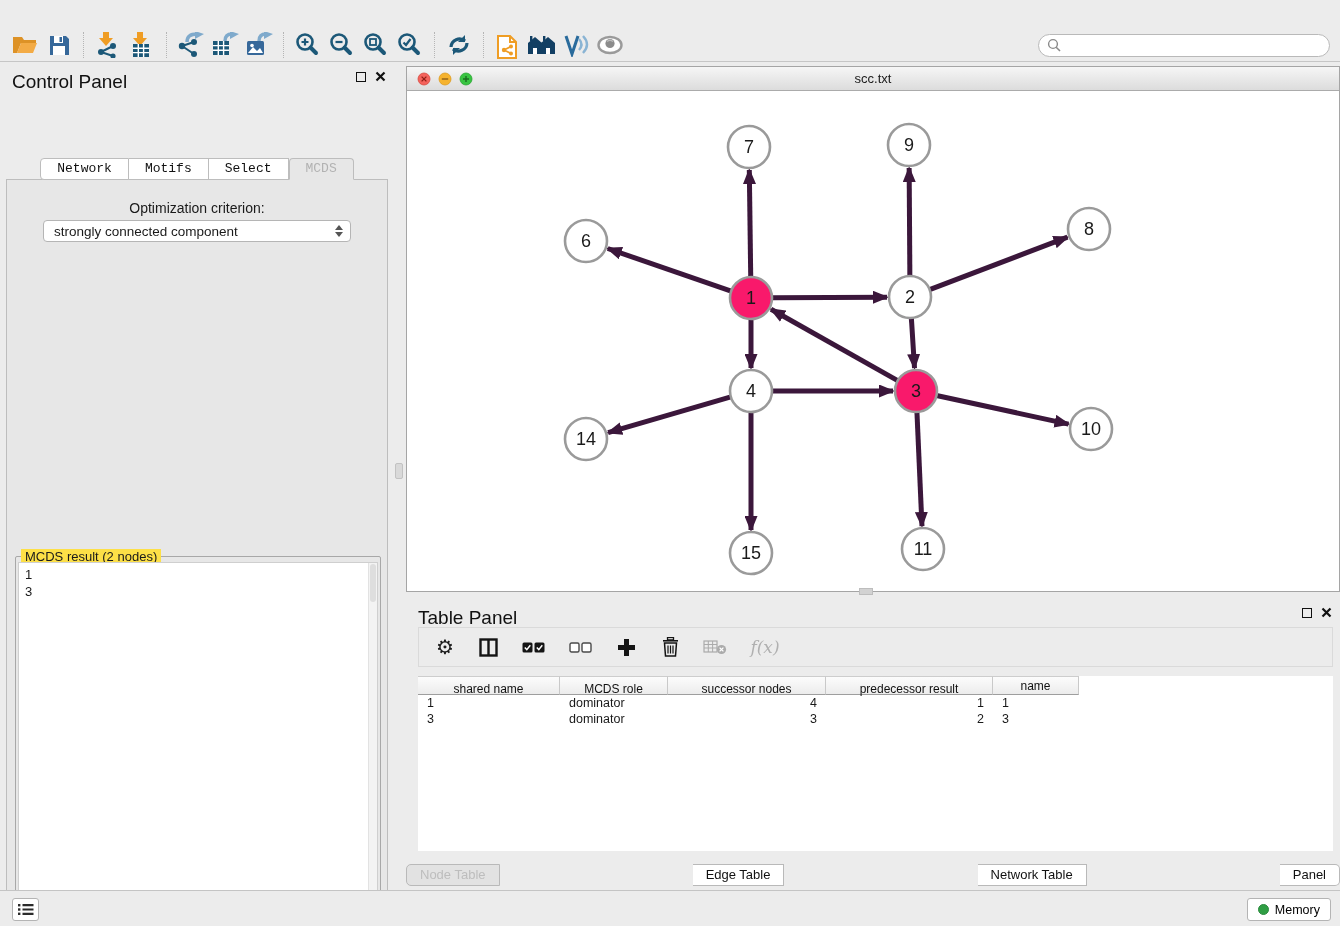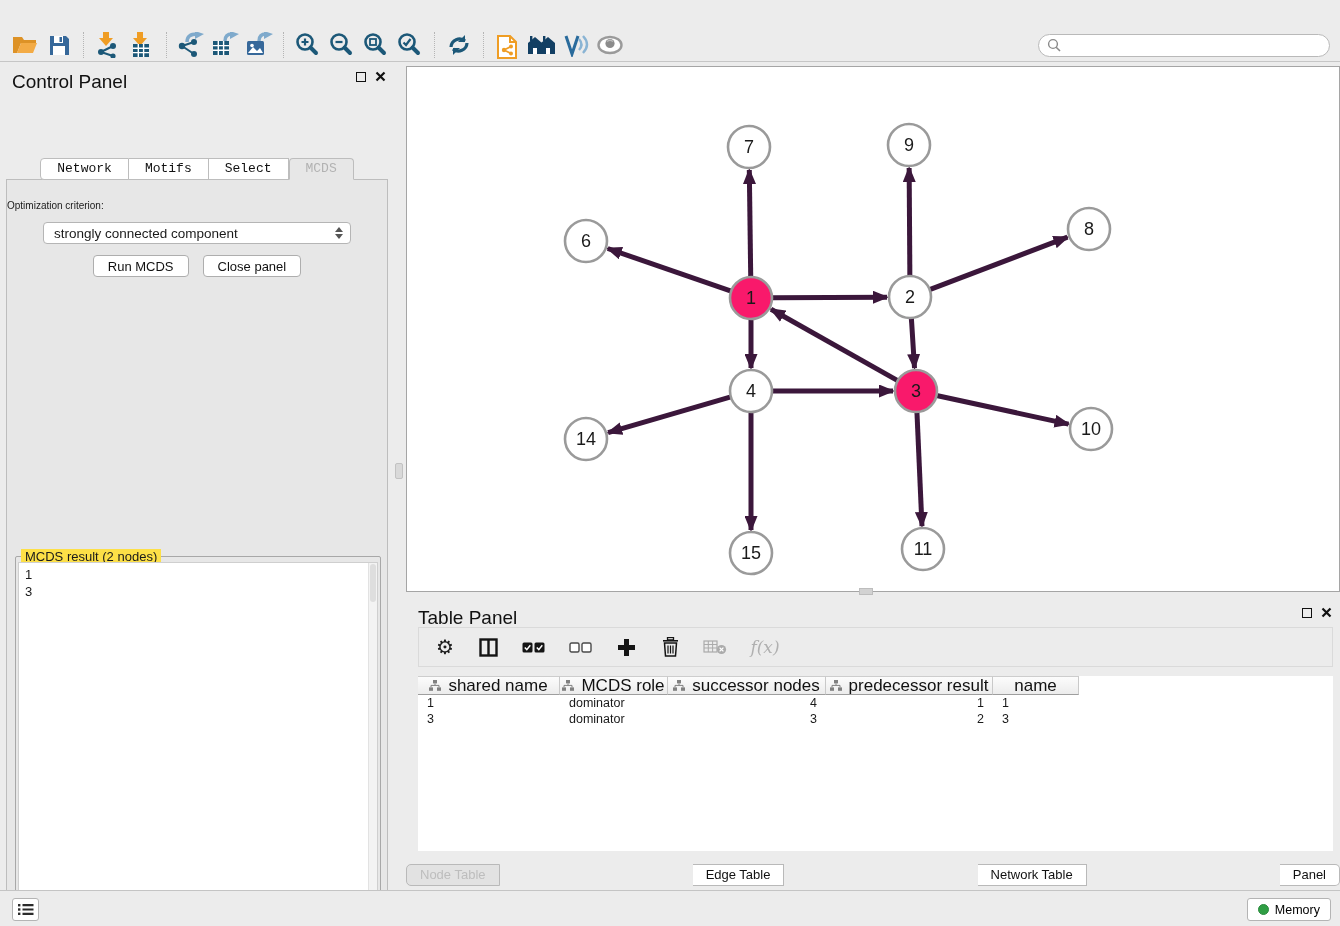--- a/index.html
+++ b/index.html
@@ -35,22 +35,22 @@
   .ph-icons { position:absolute; right:8px; top:9px; display:flex; gap:9px; align-items:center; }
   .float-ic { width:10px; height:10px; border:1.6px solid #111; display:inline-block; }
   .cp-tabs { position:absolute; left:0; top:96px; width:394px; display:flex; justify-content:center; z-index:3;font-family:Liberation Mono, monospace; }
   .cp-tab { height:22px; padding:0 16px; background:#fff; border:1px solid #bdbdbd;
     border-left:none; font-size:13px; line-height:20px; color:#111; }
   .cp-tab:first-child { border-left:1px solid #bdbdbd; border-radius:4px 0 0 4px; }
   .cp-tab.active { background:#e7e7e7; color:#b2b2b2; border-radius:4px 4px 0 0;
     border-left:1px solid #bdbdbd; border-bottom:1px solid #e7e7e7; }
   .cp-content { position:absolute; left:6px; top:117px; width:382px; height:760px;
     background:#e7e7e7; border:1px solid #bdbdbd; }
-  .opt-label { text-align:left; margin-top:20px; font-size:10px; }
-  .crit-select { position:relative; margin:11px auto 0 auto; width:308px; height:22px; background:#fff;
+  .opt-label { text-align:center; margin-top:20px; font-size:14px; }
+  .crit-select { position:relative; margin:4px auto 0 auto; width:308px; height:22px; background:#fff;
     border:1px solid #b5b5b5; border-radius:4px; display:flex; align-items:center; padding:0 22px 0 10px; font-size:13.5px; }
   .stepper { position:absolute; right:7px; top:4px; display:flex; flex-direction:column; gap:2px; }
   .tri-up { width:0; height:0; border-left:4px solid transparent; border-right:4px solid transparent; border-bottom:5px solid #555; }
   .tri-dn { width:0; height:0; border-left:4px solid transparent; border-right:4px solid transparent; border-top:5px solid #555; }
   .cp-buttons { display:flex; justify-content:center; gap:14px; margin-top:11px; }
   .push-btn { height:22px; padding:0 14px; background:#fff; border:1px solid #aeaeae;
     border-radius:4px; font-size:13px; font-family:"Liberation Sans", sans-serif; color:#111; }
   .result-group { position:absolute; left:8px; top:376px; width:366px; height:377px;
     border:1px solid #a8a8a8; border-radius:2px; }
   .result-legend { position:absolute; left:5px; top:-8px; background:#fde047; padding:0 4px; font-size:13px; }
@@ -76,21 +76,21 @@
   .table-panel { position:absolute; left:406px; top:598px; width:934px; height:292px; background:#ececec; }
   .tp-toolbar { position:absolute; left:12px; top:29px; width:915px; height:40px;
     background:#ececec; border:1px solid #dadada; display:flex; align-items:center; gap:19px; padding:0 14px; }
   .gear-glyph { font-size:20px; color:#1c1c1c; line-height:1; }
   .fx-label { font-family:"DejaVu Serif", "Liberation Serif", serif; font-style:italic;
     font-size:17px; color:#b0b0b0; }
   .tp-table { position:absolute; left:12px; top:78px; width:915px; height:175px; background:#fff; }
   .tp-header { display:flex; height:19px; }
   .th-cell { background:linear-gradient(#fcfcfc,#ececec); border-right:1px solid #c9c9c9;
     border-top:1px solid #cdcdcd; border-bottom:1px solid #9e9e9e;
-    display:flex; align-items:center; justify-content:center; gap:7px; font-size:17px; color:#111; }
+    display:flex; align-items:center; justify-content:center; gap:7px; font-size:12px; color:#111;flex-direction:column; }
   .tp-row { display:flex; height:16px; font-size:12.5px; }
   .td-cell { padding:1px 9px; overflow:hidden; white-space:nowrap; }
   .col0 { width:142px; } .col1 { width:108px; } .col2 { width:158px; } .col3 { width:167px; } .col4 { width:86px; }
   .align-r { text-align:right; }
   .tp-tabs { position:absolute; left:0; right:0; top:266px; display:flex; justify-content:space-between; }
   .tp-tab { height:22px; padding:0 13px; background:#fff; border:1px solid #b9b9b9; border-left:none;
     font-size:13px; line-height:20px; color:#111; }
   .tp-tab:first-child { border-left:1px solid #b9b9b9; border-radius:5px 0 0 5px; }
   .tp-tab:last-child { border-radius:0 5px 5px 0; }
   .tp-tab.active { background:#e2e2e2; color:#bdbdbd; }
@@ -269,40 +269,47 @@
     </div>
     <div class="cp-content">
       <div class="opt-label">Optimization criterion:</div>
       <div class="crit-select">
         <span>strongly connected component</span>
         <span class="stepper">
           <span class="tri-up"></span>
             <span class="tri-dn"></span>
         </span>
       </div>
-      <div class="cp-buttons">
-        <button class="push-btn">Run MCDS</button>
-        <button class="push-btn">Close panel</button>
-      </div>
       <div class="result-group">
         <span class="result-legend">MCDS result (2 nodes)</span>
         <div class="result-area">
           <pre>1
 3</pre>
           <div class="result-scroll">
             <div class="result-thumb"></div>
           </div>
         </div>
       </div>
     </div>
   </div>
 
   <div class="v-split-handle"></div>
 
   <div class="net-window">
+    <div class="net-titlebar">
+      <svg style="position:absolute;left:10px;top:5px" width="58" height="14" viewBox="0 0 58 14">
+        <circle cx="7" cy="7" r="6" fill="#f4625c" stroke="#d8493f" stroke-width="0.8"></circle>
+        <path d="M4.6 4.6 9.4 9.4M9.4 4.6 4.6 9.4" stroke="#8f1f17" stroke-width="1.3"></path>
+        <circle cx="28" cy="7" r="6" fill="#f6b32e" stroke="#dd9c20" stroke-width="0.8"></circle>
+        <path d="M24.8 7h6.4" stroke="#95651a" stroke-width="1.5"></path>
+        <circle cx="49" cy="7" r="6" fill="#38c441" stroke="#28a531" stroke-width="0.8"></circle>
+        <path d="M46 7h6M49 4v6" stroke="#1c6b21" stroke-width="1.4"></path>
+      </svg>
+      <div class="net-title">scc.txt</div>
+    </div>
     <svg class="net-canvas" viewBox="0 0 932 500">
         <defs>
           <marker id="arrow" viewBox="0 0 16 13" refX="14" refY="6.5" markerWidth="16" markerHeight="13" markerUnits="userSpaceOnUse" orient="auto">
             <path d="M0 0 L16 6.5 L0 13 z" fill="#3B173B"></path>
           </marker>
         </defs>
         <line x1="343.7218786991013" y1="186.00184178214704" x2="342.3046090438414" y2="78.99798281002944" stroke="#3B173B" stroke-width="5" marker-end="url(#arrow)"></line>
         <line x1="324.15100568517136" y1="200.143074691241" x2="200.73937472576472" y2="157.5099658143551" stroke="#3B173B" stroke-width="5" marker-end="url(#arrow)"></line>
         <line x1="364.99958468064904" y1="206.86792714037327" x2="480.0004548735749" y2="206.14465122721023" stroke="#3B173B" stroke-width="5" marker-end="url(#arrow)"></line>
         <line x1="344" y1="228" x2="344" y2="277" stroke="#3B173B" stroke-width="5" marker-end="url(#arrow)"></line>

